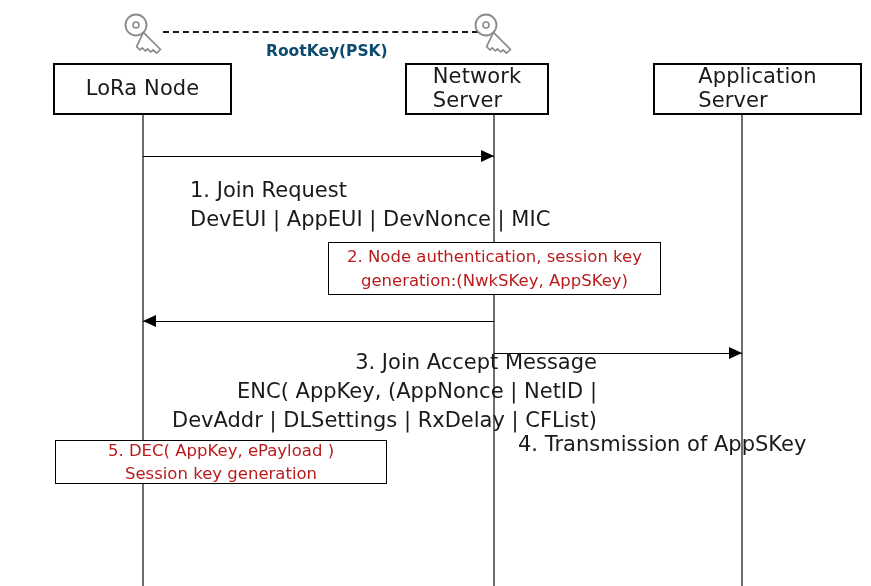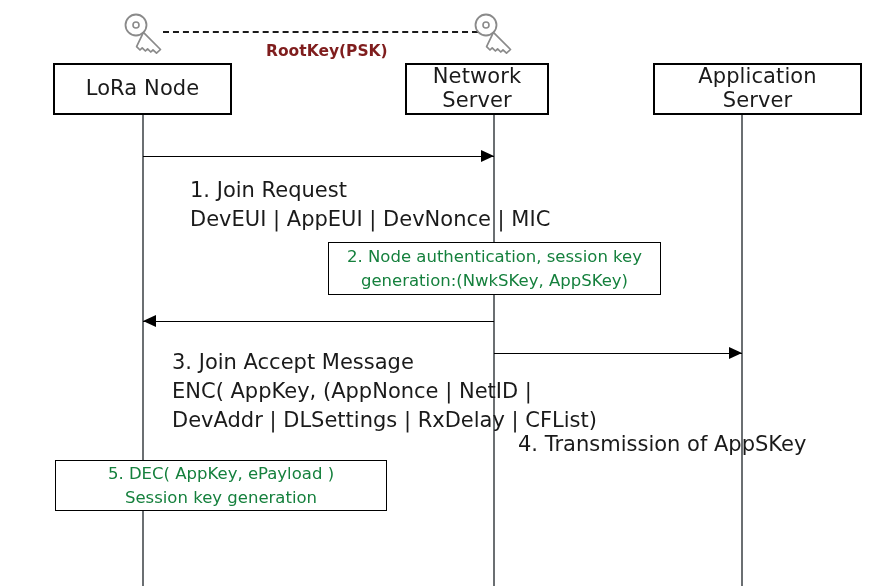--- a/index.html
+++ b/index.html
@@ -18,21 +18,20 @@
 
   
   .actor-box {
     position: absolute;
     box-sizing: border-box;
     border: 2px solid #000000;
     background: #ffffff;
     display: flex;
     align-items: center;
     justify-content: center;
-    text-align: center;
     line-height: 1.12;
     color: #1a1a1a;
     font-size: 21px;
     letter-spacing: 0.1px;
     z-index: 6;
   }
   .actor-box span { display: block; white-space: pre-line; }
 
   
   .lifeline {
@@ -81,38 +80,38 @@
     position: absolute;
     box-sizing: border-box;
     border: 1.6px solid #000000;
     background: #ffffff;
     display: flex;
     align-items: center;
     justify-content: center;
     text-align: center;
     font-size: 16.5px;
     line-height: 1.4;
-    color: #15803d;
+    color: #b91c1c;
     white-space: pre-line;
     z-index: 7;
     padding: 0 8px;
   }
 
   
   .psk-line {
     position: absolute;
     height: 0;
     border-top: 2px dashed #1a1a1a;
     z-index: 3;
   }
   .psk-label {
     position: absolute;
     font-size: 15.5px;
     font-weight: bold;
-    color: #7f1d1d;
+    color: #0c4a6e;
     z-index: 4;
     white-space: nowrap;
   }
   .key-icon {
     position: absolute;
     z-index: 4;
   }
 </style>
 </head>
 <body>
@@ -160,24 +159,24 @@
   <div class="msg-line" style="left:143px; top:156px; width:351px;"></div>
   <div class="arrow-head right" style="left:481px; top:150px;"></div>
   <div class="msg-label" style="left:190px; top:176px;">1. Join Request
 DevEUI | AppEUI | DevNonce | MIC</div>
 
   <div class="note-box" style="left:328px; top:242px; width:333px; height:53px;">2.  Node authentication, session key
 generation:(NwkSKey, AppSKey)</div>
 
   <div class="msg-line" style="left:143px; top:321px; width:351px;"></div>
   <div class="arrow-head left" style="left:143px; top:315px;"></div>
-  <div class="msg-label" style="left:172px; top:348px;">3. Join Accept Message
+  <div class="msg-label" style="left:172px; top:348px;text-align:right;">3. Join Accept Message
 ENC( AppKey, (AppNonce | NetID |
 DevAddr | DLSettings | RxDelay | CFList)</div>
 
   <div class="msg-line" style="left:494px; top:353px; width:248px;"></div>
   <div class="arrow-head right" style="left:729px; top:347px;"></div>
   <div class="msg-label" style="left:518px; top:382px;margin-top:48px;">4. Transmission of AppSKey</div>
 
-  <div class="note-box" style="left:55px; top:460px; width:332px; height:51px;">5.    DEC( AppKey, ePayload )
+  <div class="note-box" style="left:55px; top:440px; width:332px; height:44px;">5.    DEC( AppKey, ePayload )
 Session key generation</div>
 
 </div>
 
 </body></html>

